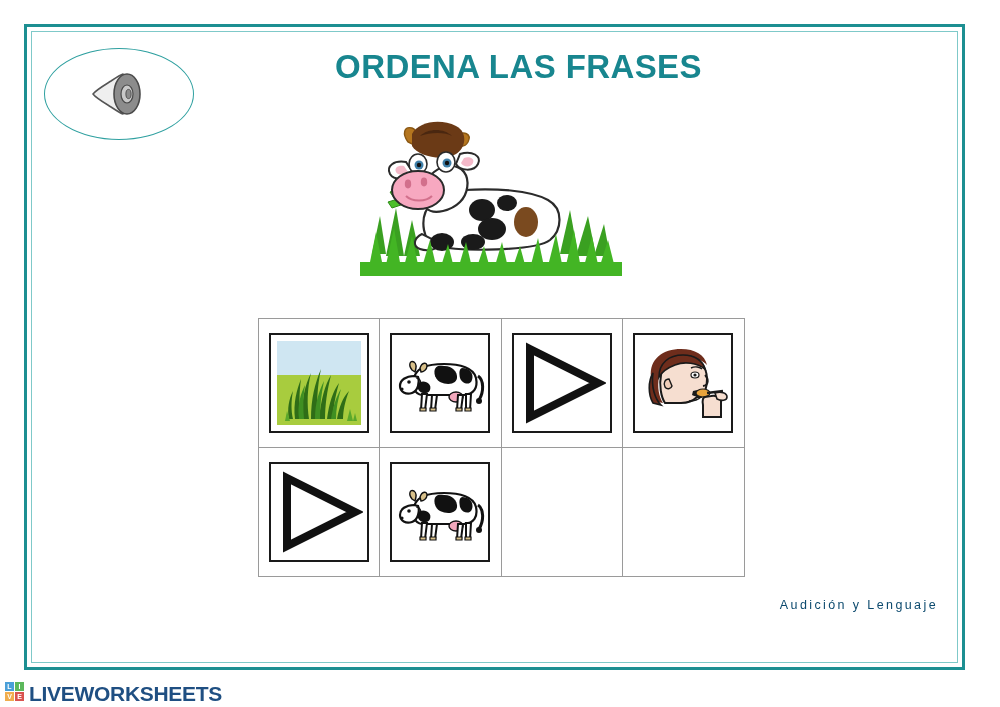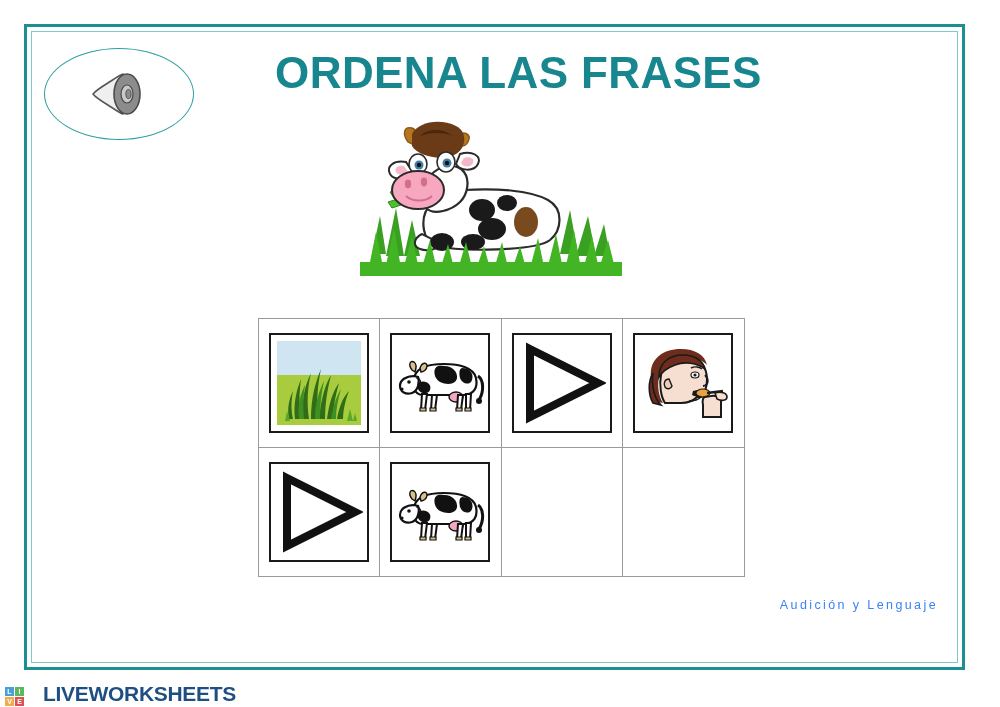--- a/index.html
+++ b/index.html
@@ -54,21 +54,21 @@
   }
   #audio-button svg { display: block; }
 
   
   #page-title {
     position: absolute;
     left: 0;
     right: 0;
     top: 48px;
     text-align: center;
-    font-size: 44px;
+    font-size: 33px;
     font-weight: bold;
     letter-spacing: 0.4px;
     color: #18868f;
     margin-left: 37px;
   }
 
   
   #cow-illustration {
     position: absolute;
     left: 360px;
@@ -112,34 +112,34 @@
     overflow: hidden;
   }
   .card-inner svg { display: block; }
 
   
   #credits {
     position: absolute;
     right: 62px;
     top: 592px;
     text-align: right;
-    color: #3b82f6;
+    color: #0c4a6e;
     font-size: 12.5px;
     letter-spacing: 2.4px;
     line-height: 26px;
   }
 
   
   #lw-logo {
     position: absolute;
     left: 5px;
     top: 682px;
     display: flex;
-    align-items: flex-end;
-    gap: 19px;
+    align-items: flex-start;
+    gap: 5px;
   }
   #lw-logo-mark {
     display: grid;
     grid-template-columns: 9px 9px;
     grid-template-rows: 9px 9px;
     gap: 1px;
   }
   .lw-tile {
     font-size: 7px;
     font-weight: bold;

